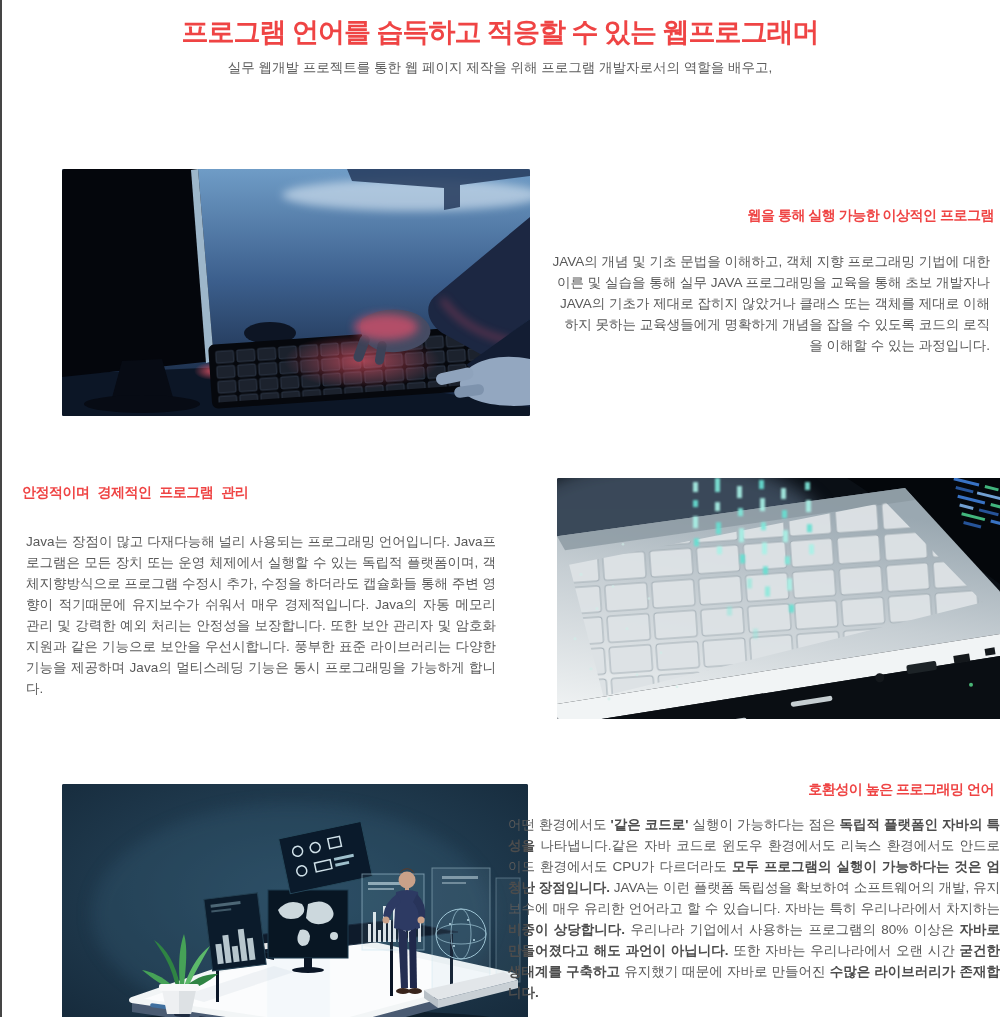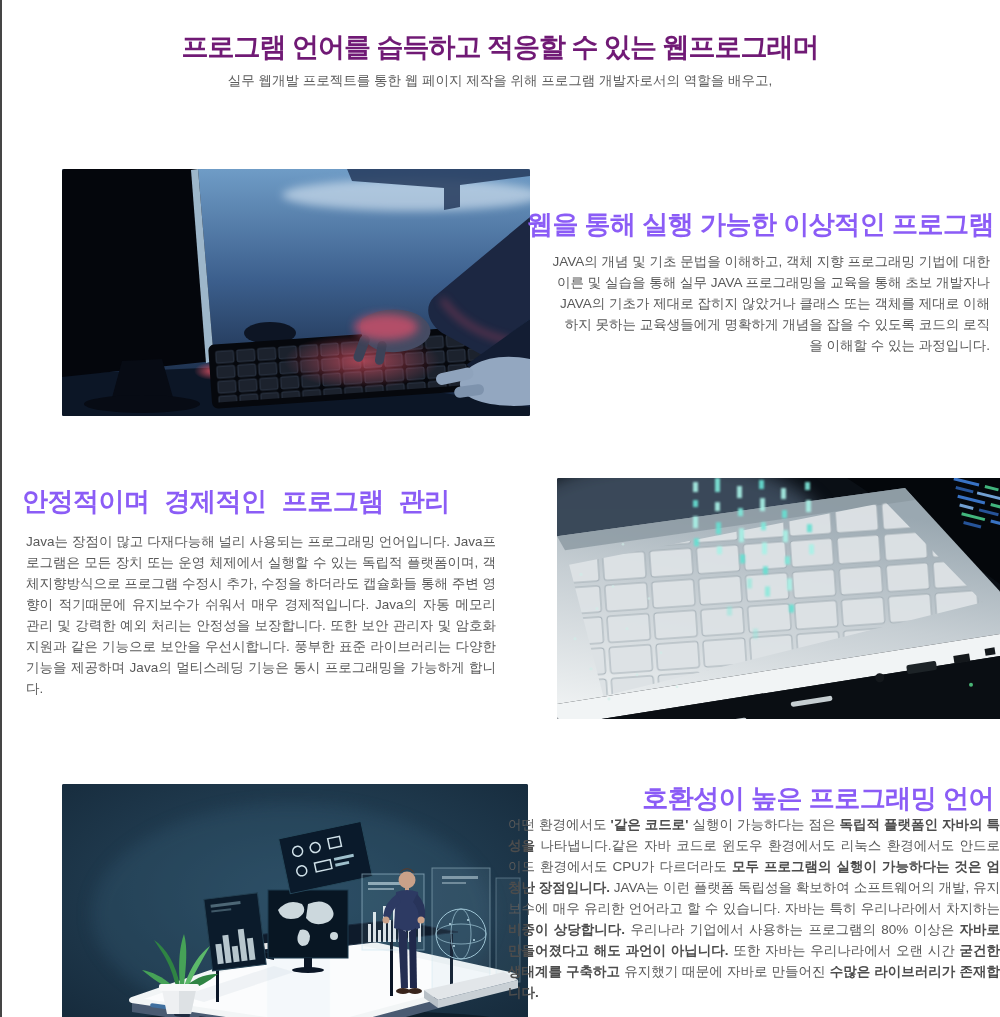--- a/index.html
+++ b/index.html
@@ -1,24 +1,24 @@
 <!DOCTYPE html>
 <html><head>
 <meta charset="utf-8">
 <style>
   html,body{margin:0;padding:0;background:#ffffff;}
   .page{position:relative;width:1000px;height:1017px;background:#ffffff;overflow:hidden;
         font-family:"Liberation Sans","DejaVu Sans",sans-serif;}
   .left-edge{position:absolute;left:0;top:0;width:2px;height:100%;background:#454545;}
-  .title{position:absolute;left:0;right:0;top:13px;margin:16px;text-align:center;
-         font-size:27px;font-weight:bold;color:#701a75;letter-spacing:-1px;}
-  .subtitle{position:absolute;left:0;right:0;top:57px;margin:13px;text-align:center;
+  .title{position:absolute;left:0;right:0;top:13px;margin:1px;text-align:center;
+         font-size:27px;font-weight:bold;color:#ef4444;letter-spacing:-1px;}
+  .subtitle{position:absolute;left:0;right:0;top:57px;margin:0;text-align:center;
             font-size:13.5px;line-height:21px;color:#5d5d5d;}
-  .sec-heading{position:absolute;margin:0;font-size:26px;font-weight:bold;
-               color:#8b5cf6;letter-spacing:-0.5px;}
+  .sec-heading{position:absolute;margin:0;font-size:14px;font-weight:bold;
+               color:#ef4444;letter-spacing:-0.5px;}
   .sec-body{position:absolute;margin:4px;font-size:13.5px;line-height:21px;color:#595959;
             word-break:break-all;}
   .al-r{text-align:right;}
   .al-j{text-align:justify;}
   .bseg{font-weight:bold;color:#4c4c4c;}
   .fig{position:absolute;overflow:hidden;border-radius:2px;background:#10203a;}
   .fig svg{display:block;width:100%;height:100%;}
   #head1{left:500px;right:6px;top:207px;}
   #body1{right:6px;top:247px;width:438px;}
   #fig1{left:22px;top:153px;width:468px;height:247px;}

